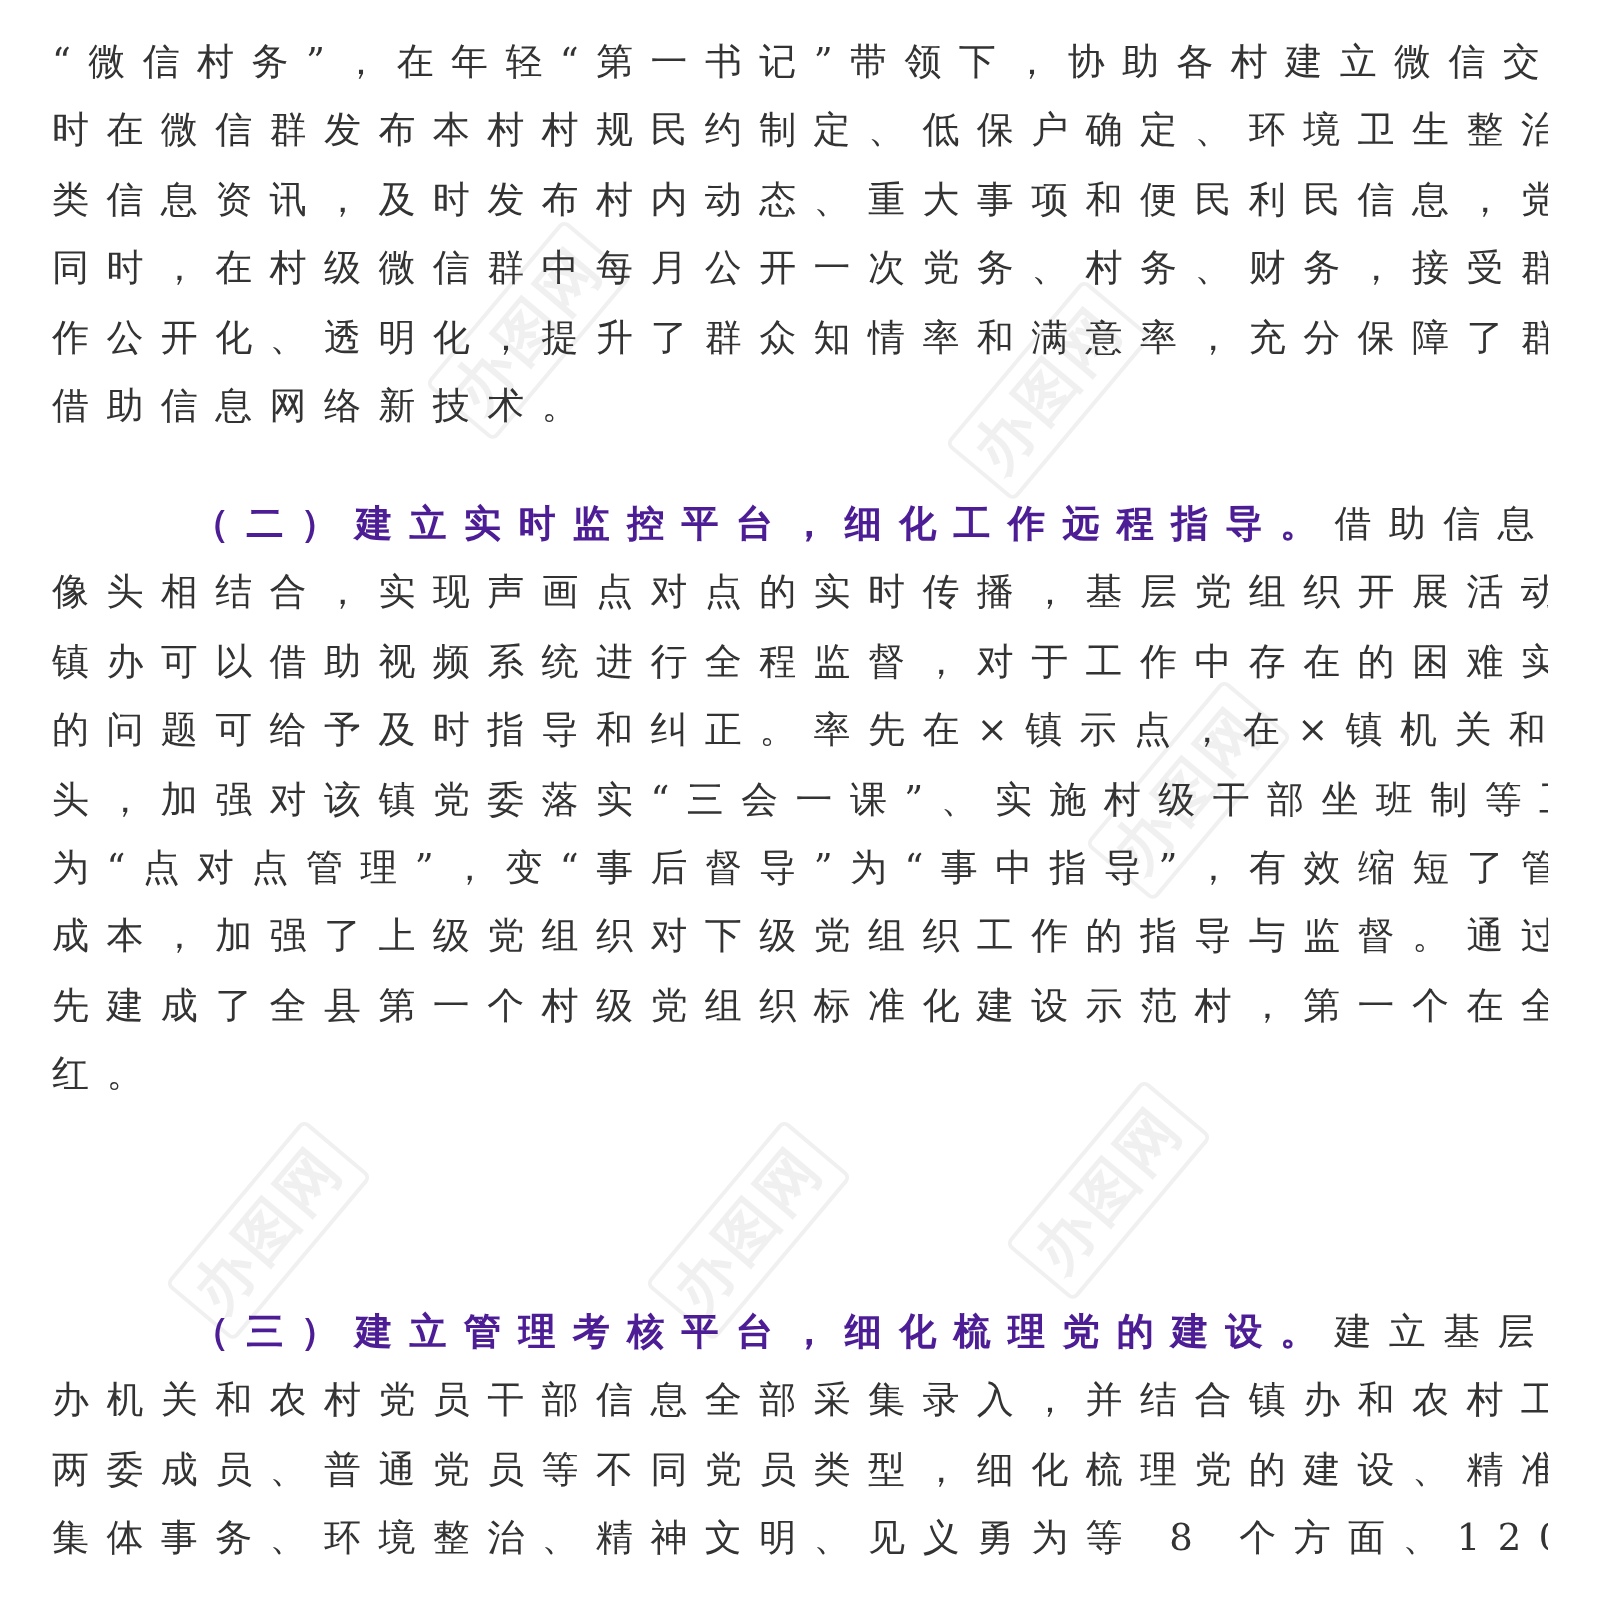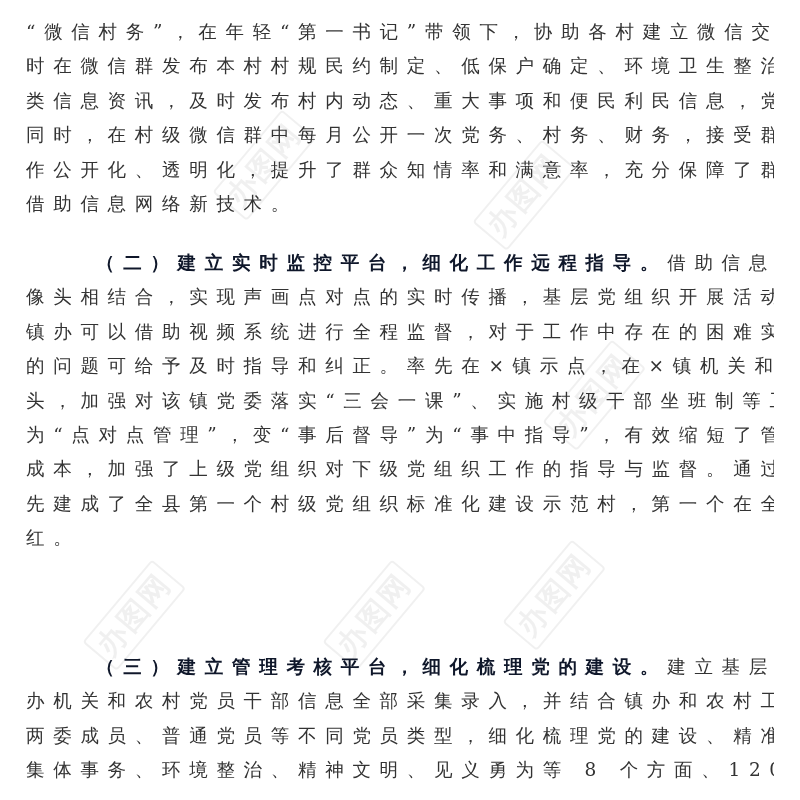--- a/index.html
+++ b/index.html
@@ -11,21 +11,21 @@
   .para {
     position: absolute; left: 26px; width: 748px;
     font-family: "DejaVu Serif", "Liberation Serif", serif;
     font-size: 18.5px; color: #333333;
     line-height: 34.4px; letter-spacing: 8.7px;
     text-align: justify; text-align-last: left;
     margin: 0;
   }
   .para .line { display: block; white-space: nowrap; overflow: hidden; }
   .para .indent { padding-left: 70px; }
-  .bold { font-weight: bold; color: #0f172a; }
+  .bold { font-weight: bold; color: #4c1d95; }
   .watermark {
     position: absolute; width: 120px; height: 60px;
     transform: rotate(-50deg);
     font-family: "DejaVu Sans", sans-serif; font-size: 30px; font-weight: bold;
     color: rgba(0,0,0,0.06); letter-spacing: 2px;
     pointer-events: none; text-align: center;
   }
   .wm-box {
     display: inline-block; border: 2px solid rgba(0,0,0,0.06); border-radius: 4px;
     padding: 0 4px;

